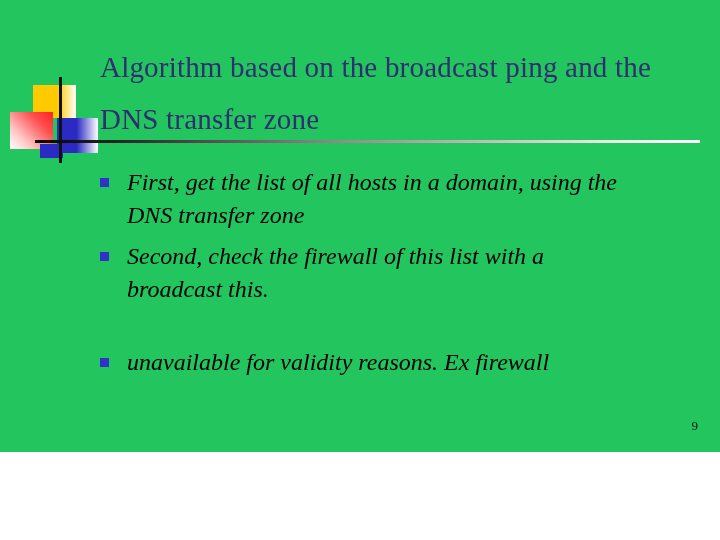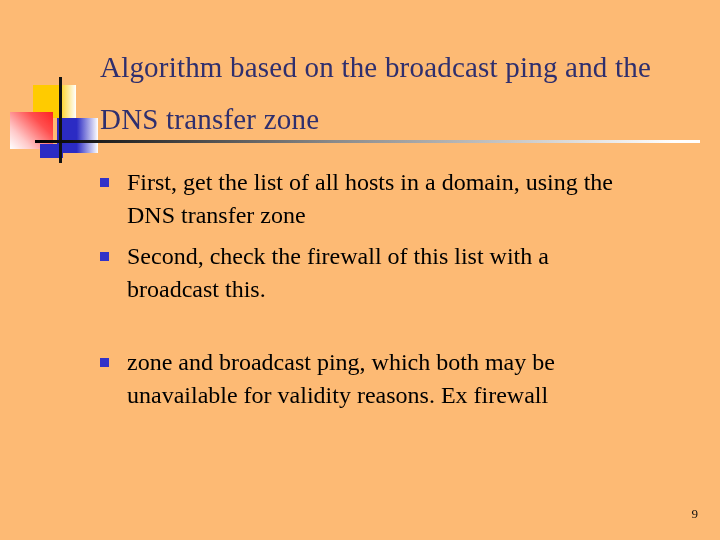--- a/index.html
+++ b/index.html
@@ -3,22 +3,22 @@
 <meta charset="utf-8">
 <style>
   html, body {
     margin: 0;
     padding: 0;
     background: #ffffff;
   }
   .slide {
     position: relative;
     width: 720px;
-    height: 540px;
-    background: #fdba74;
+    height: 452px;
+    background: #22c55e;
     overflow: hidden;
     font-family: "Liberation Serif", "DejaVu Serif", serif;
   }
 
   
   .deco-yellow {
     position: absolute; left: 33px; top: 85px; width: 43px; height: 33px;
     background: linear-gradient(90deg, #ffcb00 0%, #ffcb00 58%, #ffffff 100%);
   }
   .deco-red {
@@ -47,21 +47,21 @@
     position: absolute; left: 100px; top: 41px;
     color: #2f2f6e;
     font-size: 29px;
     line-height: 52px;
     letter-spacing: 0.2px;
   }
   .title-line { white-space: nowrap; }
 
   
   .content {
-    position: absolute; left: 100px; top: 166px; width: 610px;
+    position: absolute; left: 100px; top: 166px; width: 610px; font-style: italic;
   }
   .bullet-item {
     display: flex;
     align-items: flex-start;
     margin: 0 0 8px 0;
   }
   .bullet-item.spaced { margin-top: 40px; }
   .bullet-marker {
     flex: none;
     width: 9px; height: 9px;
@@ -114,21 +114,20 @@
       <span class="bullet-marker"></span>
       <div class="bullet-lines">
         <div class="bullet-line">Second, check the firewall of this list with a</div>
         <div class="bullet-line">broadcast this.</div>
       </div>
     </div>
 
     <div class="bullet-item spaced">
       <span class="bullet-marker"></span>
       <div class="bullet-lines">
-        <div class="bullet-line">zone and broadcast ping, which both may be</div>
         <div class="bullet-line">unavailable for validity reasons. Ex firewall</div>
       </div>
     </div>
 
   </div>
 
   <div class="page-number">9</div>
 
 </div>
 

